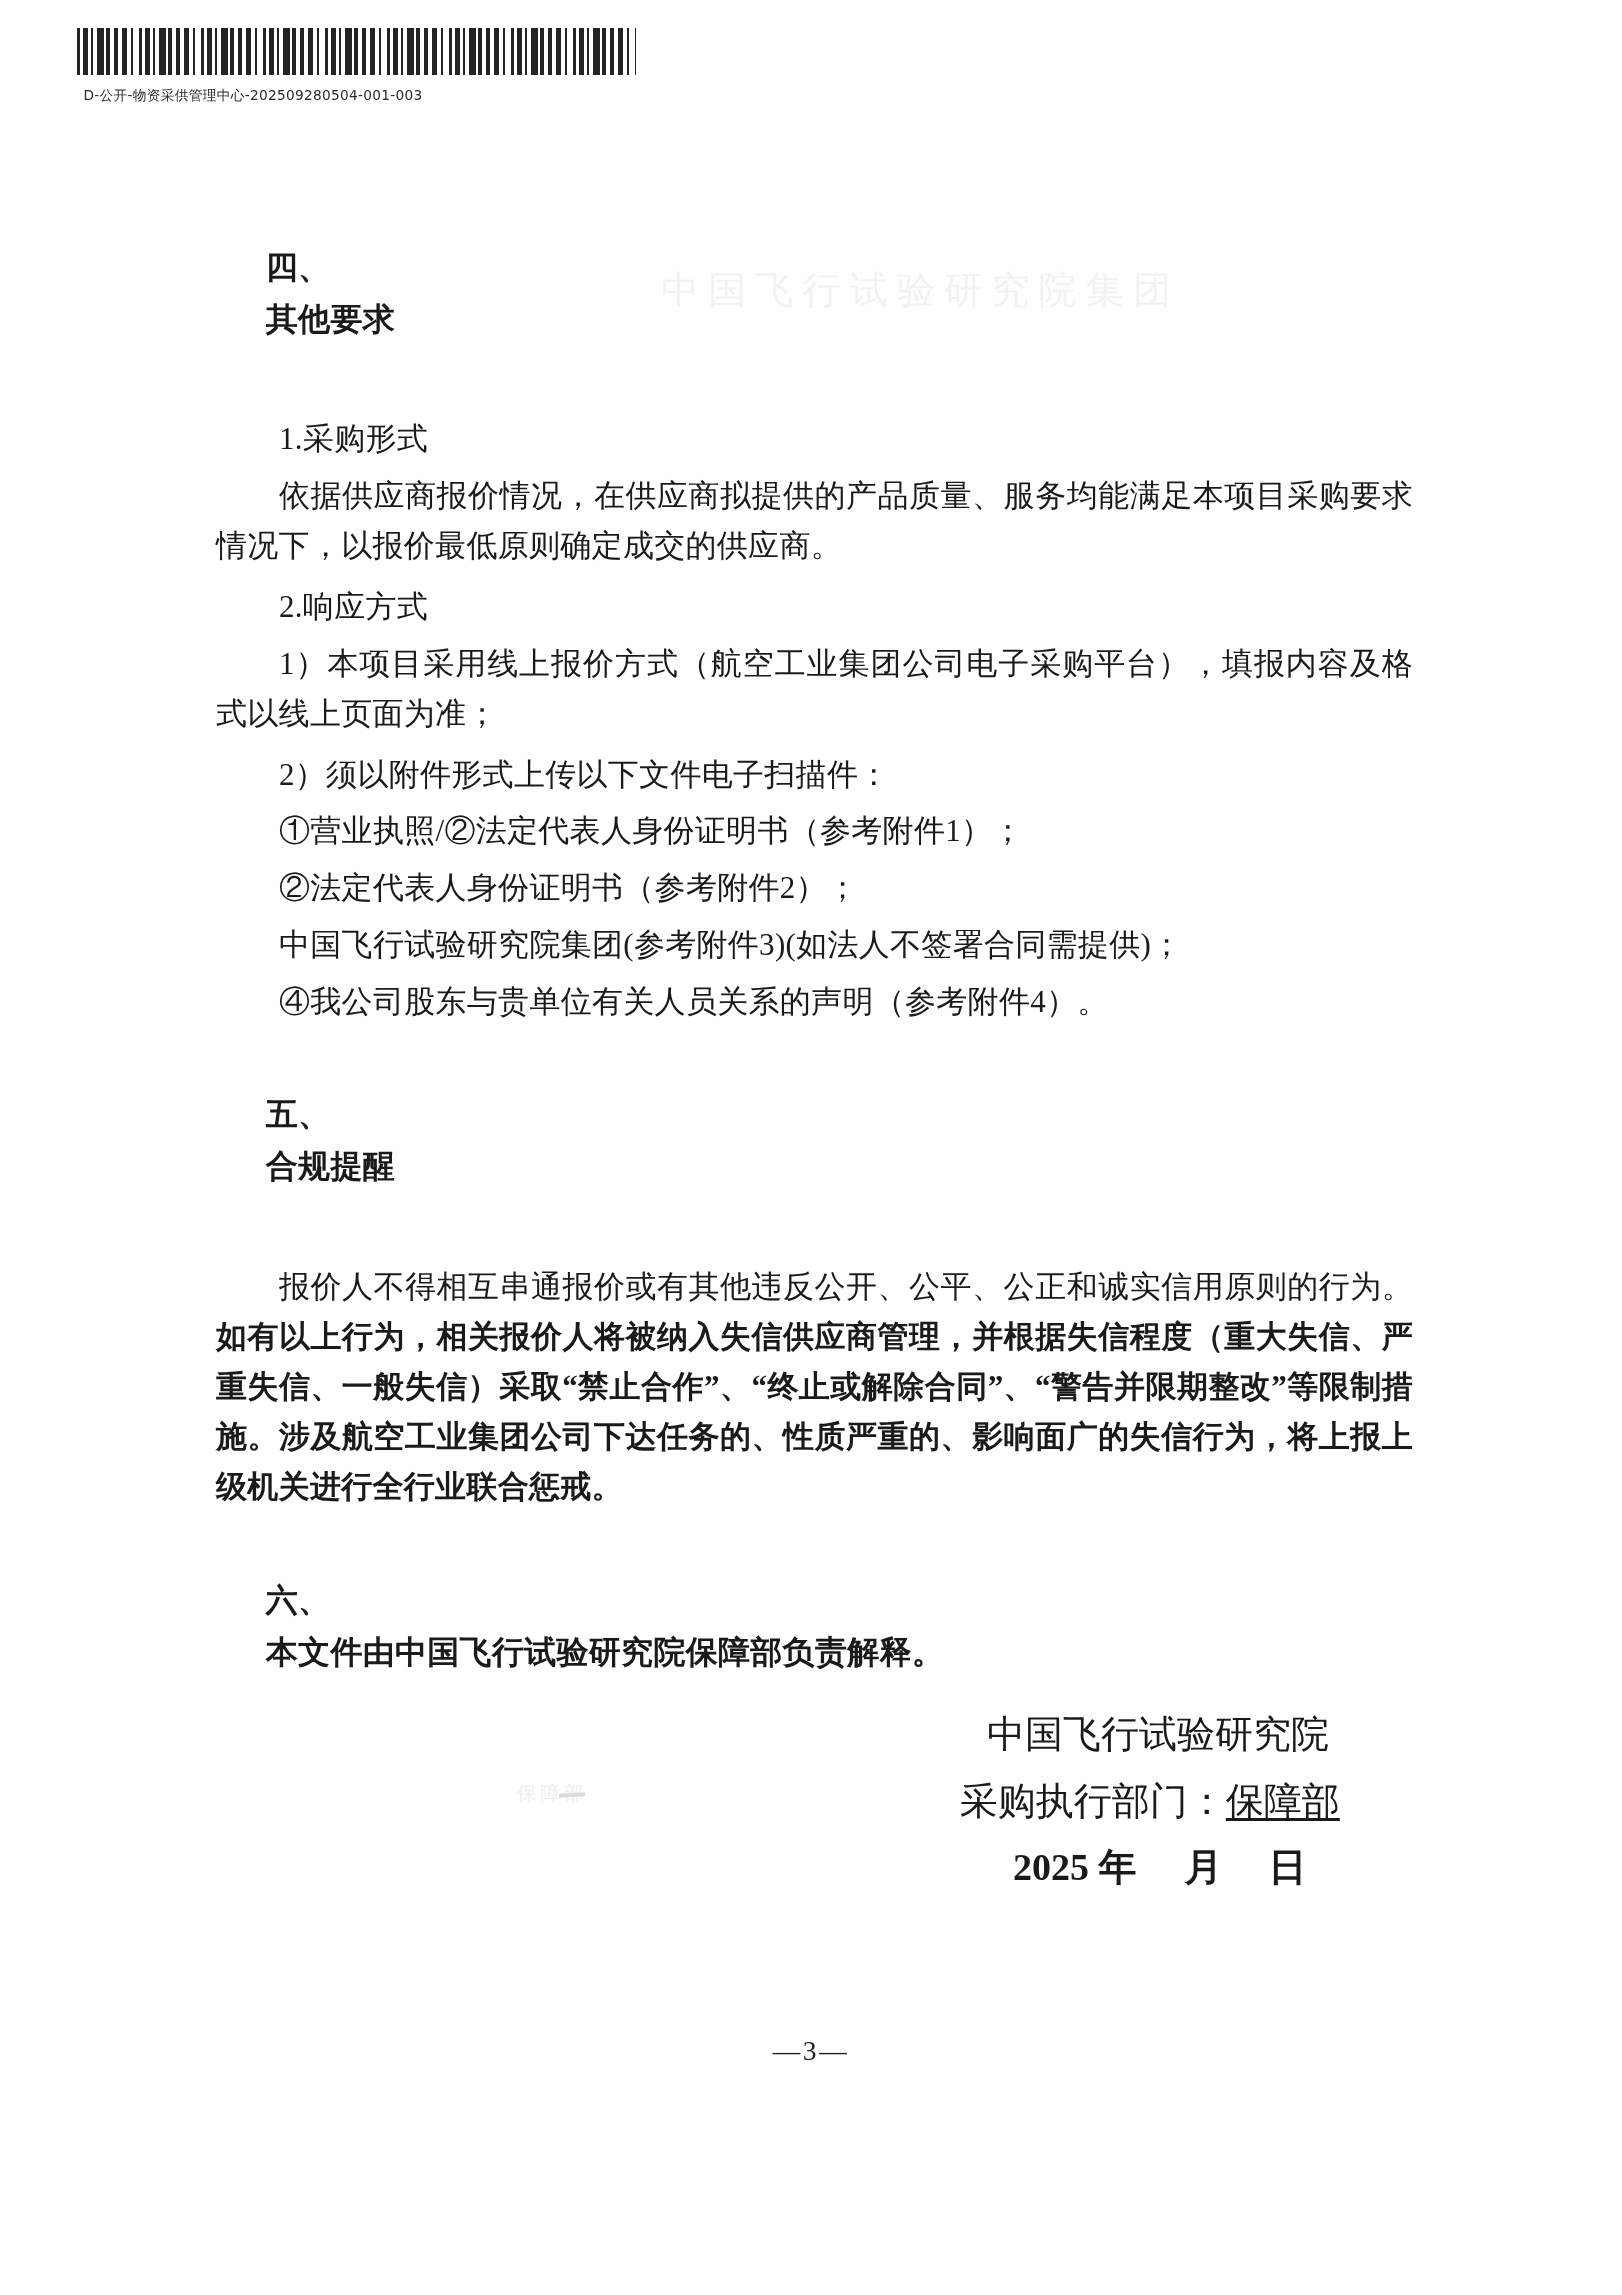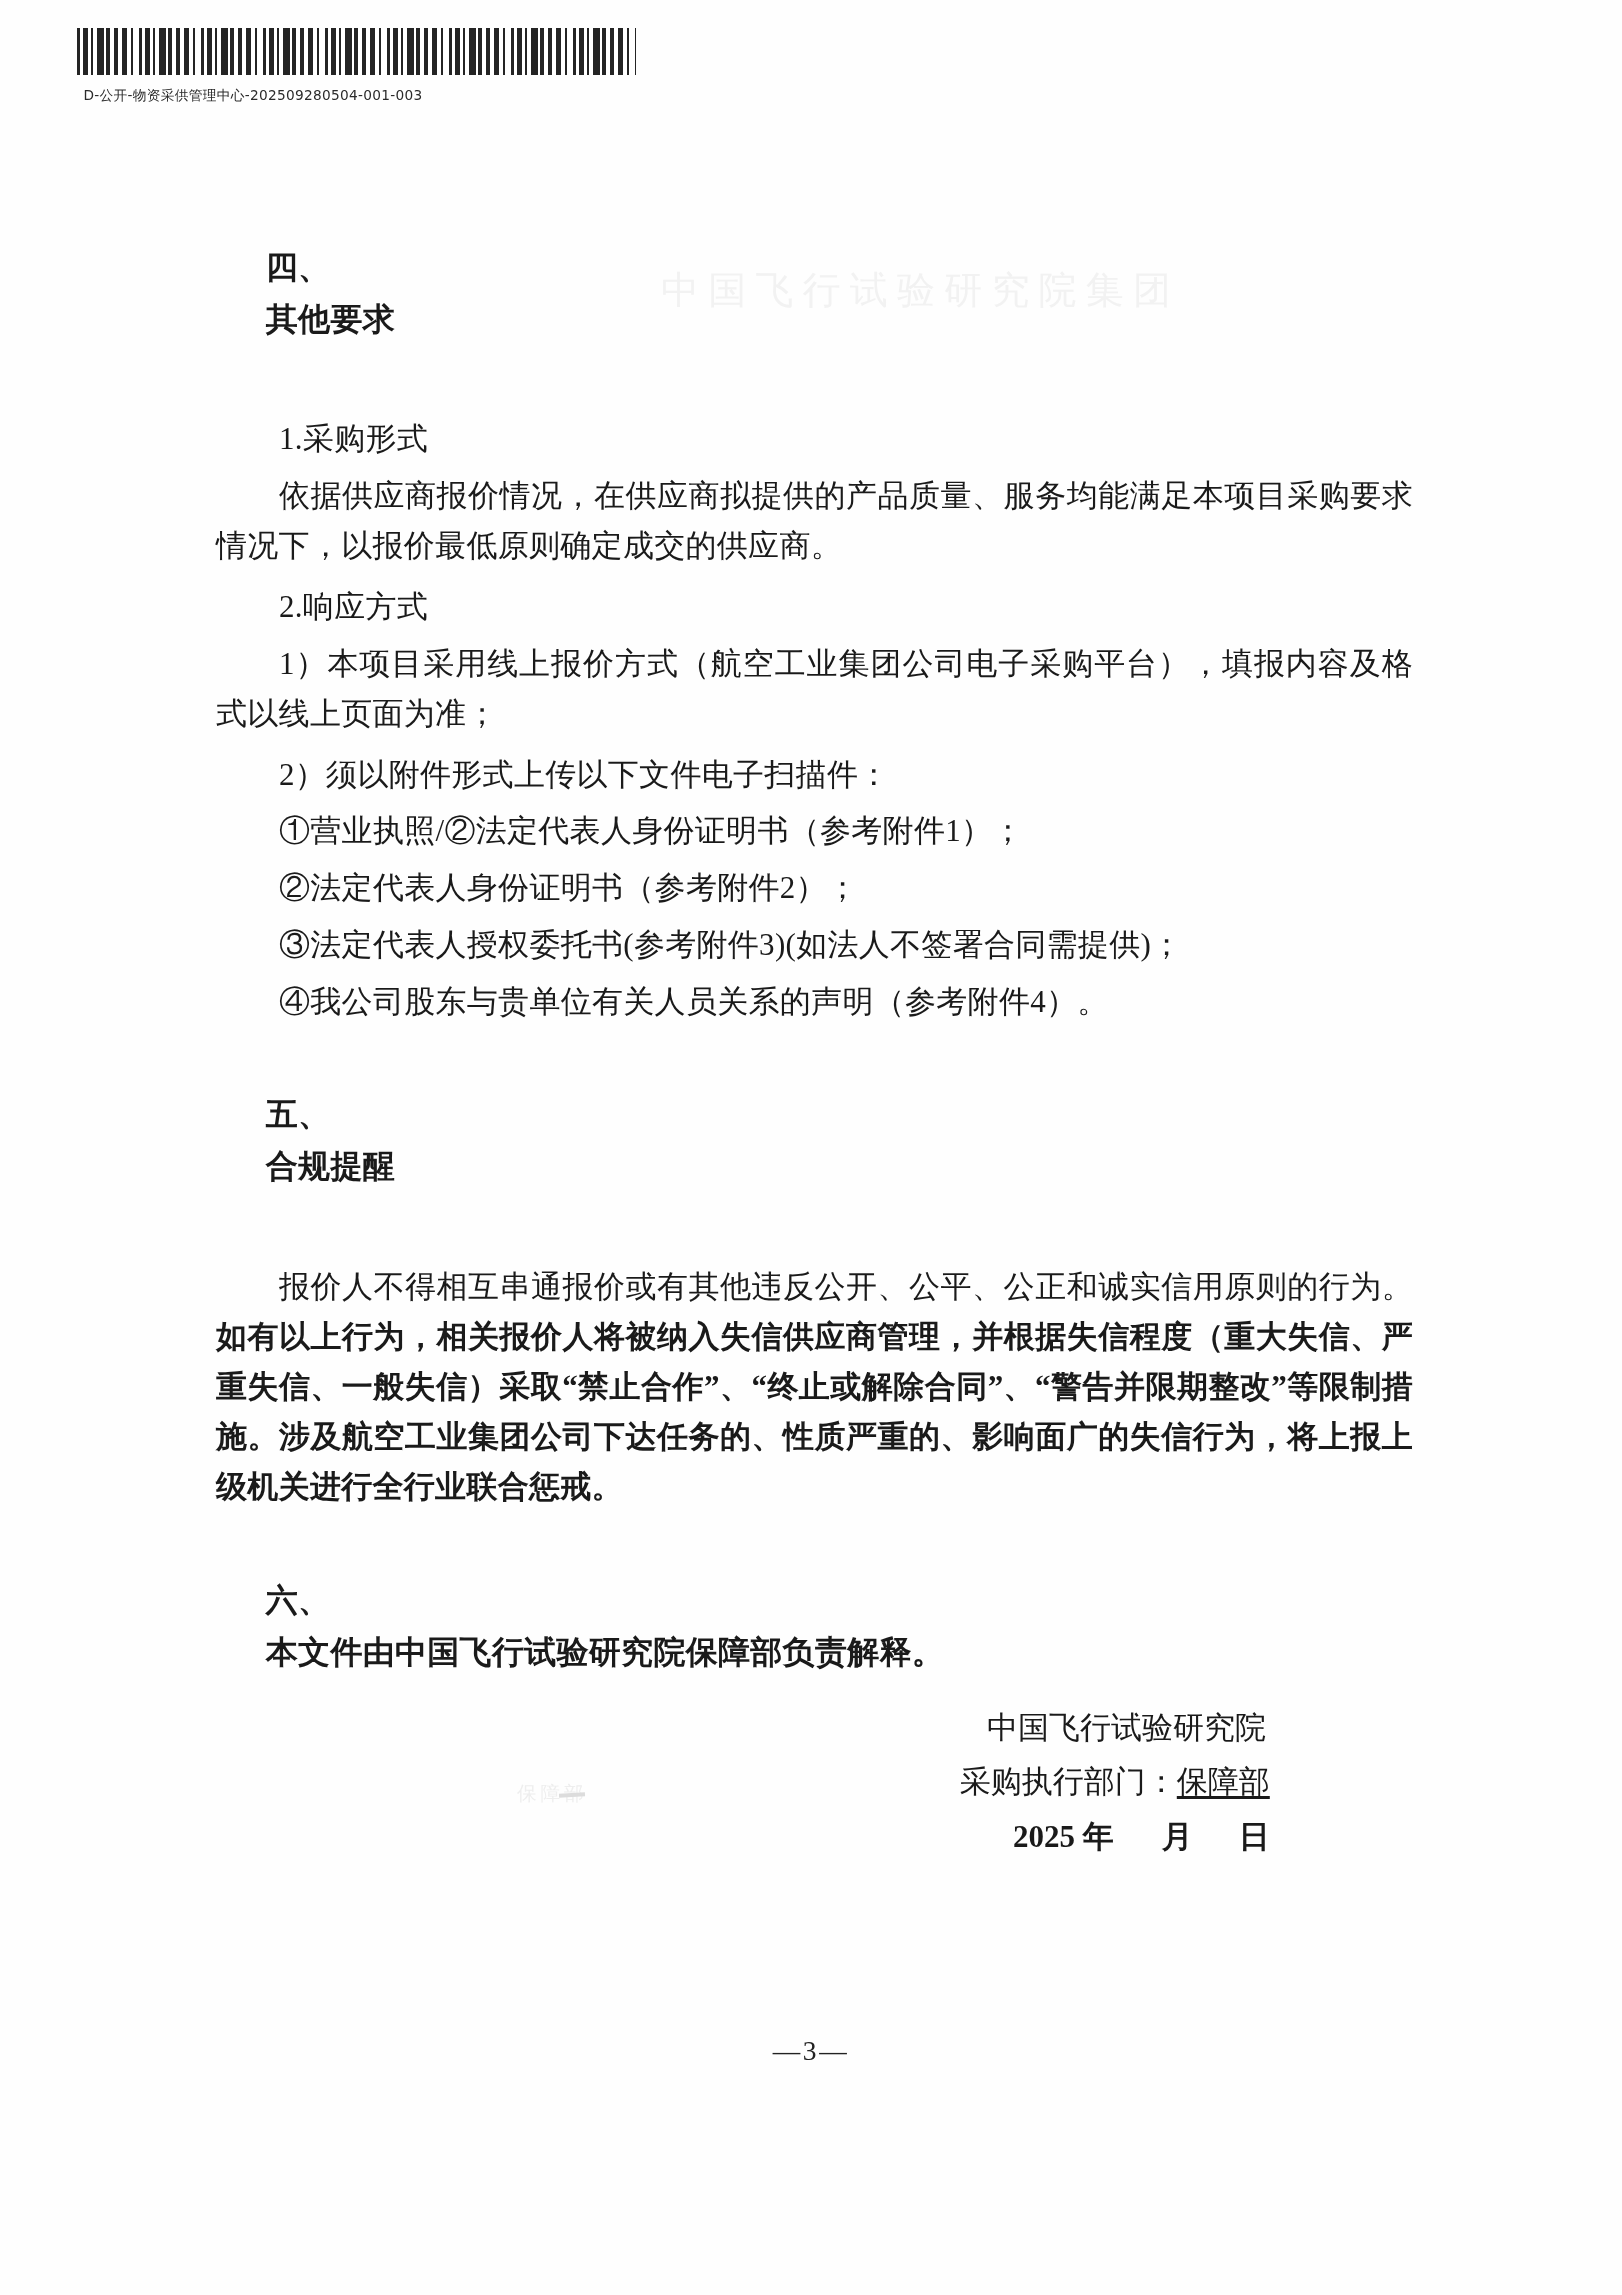--- a/index.html
+++ b/index.html
@@ -106,21 +106,21 @@
     white-space: nowrap;
     pointer-events: none;
   }
 
   
   .sign-block {
     position: absolute;
     right: 216px;
     top: 1701px;
     width: 458px;
-    font-size: 31px;
+    font-size: 38px;
     line-height: 1.75;
     text-align: left;
   }
   .sign-line { white-space: nowrap; }
   .sign-line.r1 { padding-left: 39px; }
   .sign-line.r2 { padding-left: 11.8px; }
   .sign-line.r3 { padding-left: 65px; font-weight: bold; }
   .u { text-decoration: underline; text-underline-offset: 3.9px; }
 
   .date-line span.gap-m { display: inline-block; width: 48px; }
@@ -206,21 +206,21 @@
       <span>其他要求</span>
     </div>
 
     <p class="para tight">1.采购形式</p>
     <p class="para">依据供应商报价情况，在供应商拟提供的产品质量、服务均能满足本项目采购要求情况下，以报价最低原则确定成交的供应商。</p>
     <p class="para tight">2.响应方式</p>
     <p class="para">1）本项目采用线上报价方式（航空工业集团公司电子采购平台），填报内容及格式以线上页面为准；</p>
     <p class="para tight">2）须以附件形式上传以下文件电子扫描件：</p>
     <p class="para tight">①营业执照/②法定代表人身份证明书（参考附件1）；</p>
     <p class="para tight">②法定代表人身份证明书（参考附件2）；</p>
-    <p class="para tight">③法定代表人授权委托书(参考附件3)(如法人不签署合同需提供)；</p>
+    <p class="para tight">中国飞行试验研究院集团(参考附件3)(如法人不签署合同需提供)；</p>
     <p class="para">④我公司股东与贵单位有关人员关系的声明（参考附件4）。</p>
 
     <div class="h-sec">
       <span class="num">五、</span>
       <span>合规提醒</span>
     </div>
 
     <p class="para"><span>报价人不得相互串通报价或有其他违反公开、公平、公正和诚实信用原则的行为。</span><span class="bold">如有以上行为，相关报价人将被纳入失信供应商管理，并根据失信程度（重大失信、严重失信、一般失信）采取“禁止合作”、“终止或解除合同”、“警告并限期整改”等限制措施。涉及航空工业集团公司下达任务的、性质严重的、影响面广的失信行为，将上报上级机关进行全行业联合惩戒。</span></p>
 
     <div class="h-sec">

